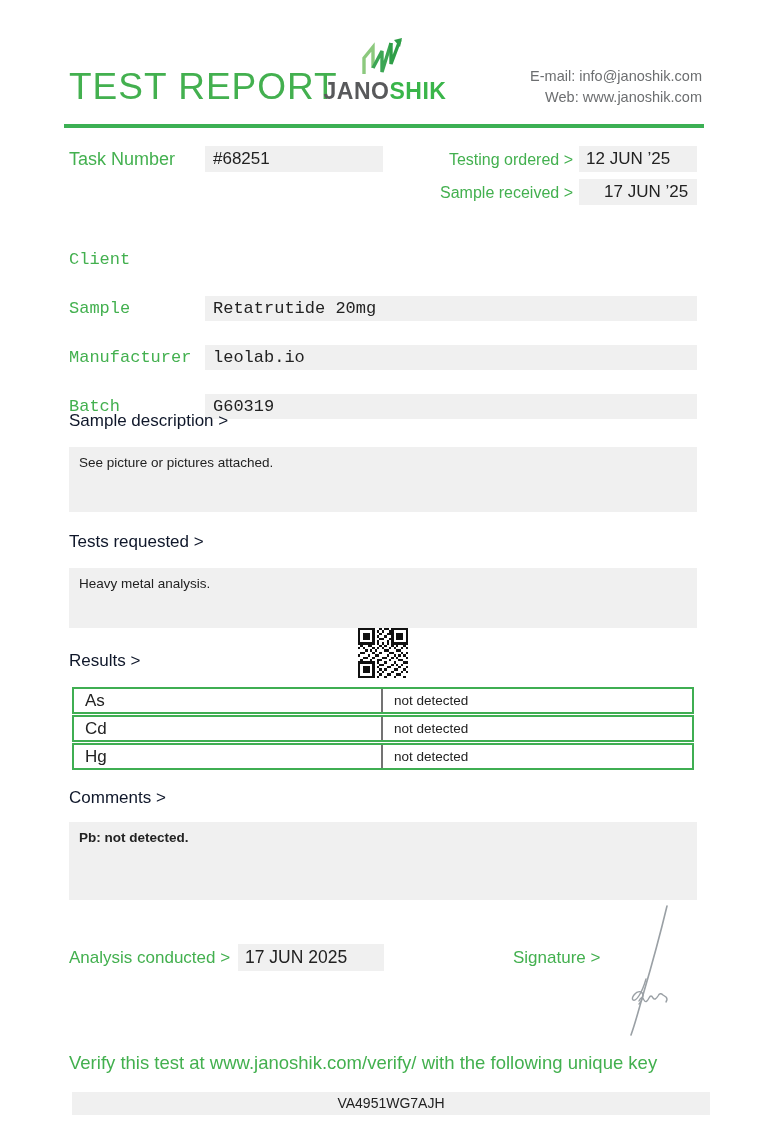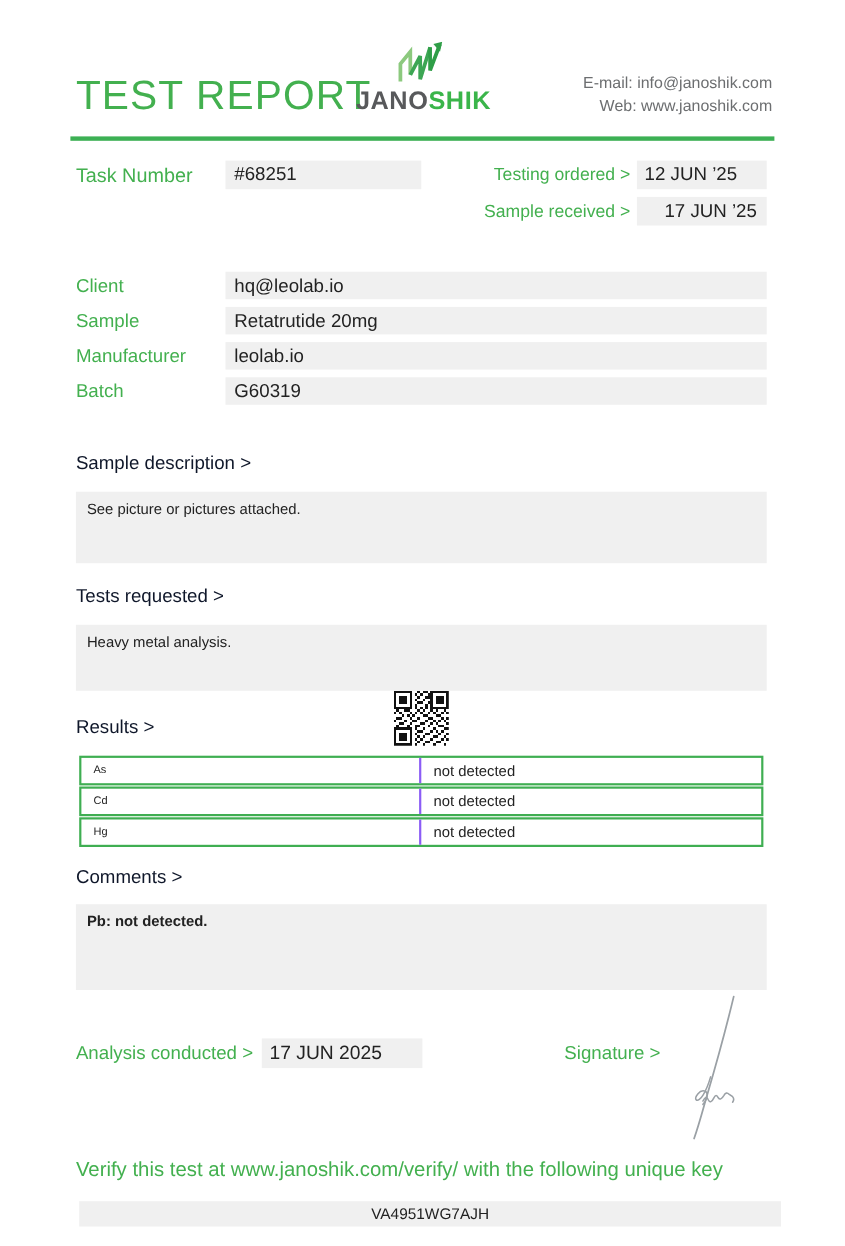--- a/index.html
+++ b/index.html
@@ -22,38 +22,38 @@
   
   .task-label { position:absolute; left:69px; top:149px; font-size:18px; color:#43b04f; }
   .task-box { position:absolute; left:205px; top:146px; width:178px; height:26px; line-height:26px; padding-left:8px; font-size:17px; }
   .ordered-label { position:absolute; right:195px; top:151px; font-size:16px; color:#43b04f; white-space:nowrap; }
   .ordered-box { position:absolute; left:579px; top:146px; width:118px; height:26px; line-height:26px; padding-left:7px; font-size:17px; }
   .received-label { position:absolute; right:195px; top:184px; font-size:16px; color:#43b04f; white-space:nowrap; }
   .received-box { position:absolute; left:579px; top:179px; width:118px; height:26px; line-height:26px; padding-left:25px; font-size:17px; }
 
   
   .details { position:absolute; left:69px; top:247px; width:628px; }
-  .detail-row { display:flex; margin-bottom:7px; height:25px; }
+  .detail-row { display:flex; margin-bottom:24px; height:25px;font-family:Liberation Mono, monospace; }
   .detail-label { width:136px; font-size:17px; line-height:25px; color:#43b04f; }
   .detail-value { flex:1; background:#f0f0f0; font-size:17px; line-height:25px; padding-left:8px; }
 
   
   .section-label { position:absolute; left:69px; font-size:17px; color:#0f172a; }
   .section-box { position:absolute; left:69px; width:628px; background:#f0f0f0; font-size:13.5px; padding:7px 10px; line-height:17px; }
   .sdesc-label { top:411px; } .sdesc-box { top:447px; height:65px; }
   .tests-label { top:532px; } .tests-box { top:568px; height:60px; }
   .results-label { top:651px; }
   .comments-label { top:788px; } .comments-box { top:822px; height:78px;font-weight:bold; }
 
   .qr { position:absolute; left:358px; top:628px; }
 
   
   .results-table { position:absolute; left:72px; top:687px; width:622px; }
   .result-row { display:flex; height:27px; border:2px solid #3fae52; margin-bottom:1px; background:#fff; }
-  .cell-analyte { width:50%; border-right:2px solid #8b5cf6; font-size:10px; line-height:23px; padding-left:11px; }
+  .cell-analyte { width:50%; border-right:2px solid #737373; font-size:17px; line-height:23px; padding-left:11px; }
   .cell-result { flex:1; font-size:13.5px; line-height:23px; padding-left:11px; }
 
   
   .analysis-label { position:absolute; left:69px; top:948px; font-size:17px; color:#43b04f; }
   .analysis-box { position:absolute; left:238px; top:944px; width:146px; height:27px; line-height:27px; padding-left:7px; font-size:17.5px; }
   .signature-label { position:absolute; left:513px; top:948px; font-size:17px; color:#43b04f; }
   .signature { position:absolute; left:612px; top:903px; }
   .verify-line { position:absolute; left:69px; top:1052px; width:635px; font-size:18.5px; color:#43b04f; white-space:nowrap; }
   .key-box { position:absolute; left:72px; top:1092px; width:638px; height:23px; line-height:23px; text-align:center; font-size:14px; }
 </style>
@@ -84,21 +84,20 @@
   <div class="task-label">Task Number</div>
   <div class="task-box graybox">#68251</div>
   <div class="ordered-label">Testing ordered &gt;</div>
   <div class="ordered-box graybox">12 JUN ’25</div>
   <div class="received-label">Sample received &gt;</div>
   <div class="received-box graybox">17 JUN ’25</div>
 
   <div class="details">
     <div class="detail-row">
       <div class="detail-label">Client</div>
-      <div class="detail-value">hq@leolab.io</div>
     </div>
     <div class="detail-row">
       <div class="detail-label">Sample</div>
       <div class="detail-value">Retatrutide 20mg</div>
     </div>
     <div class="detail-row">
       <div class="detail-label">Manufacturer</div>
       <div class="detail-value">leolab.io</div>
     </div>
     <div class="detail-row">

